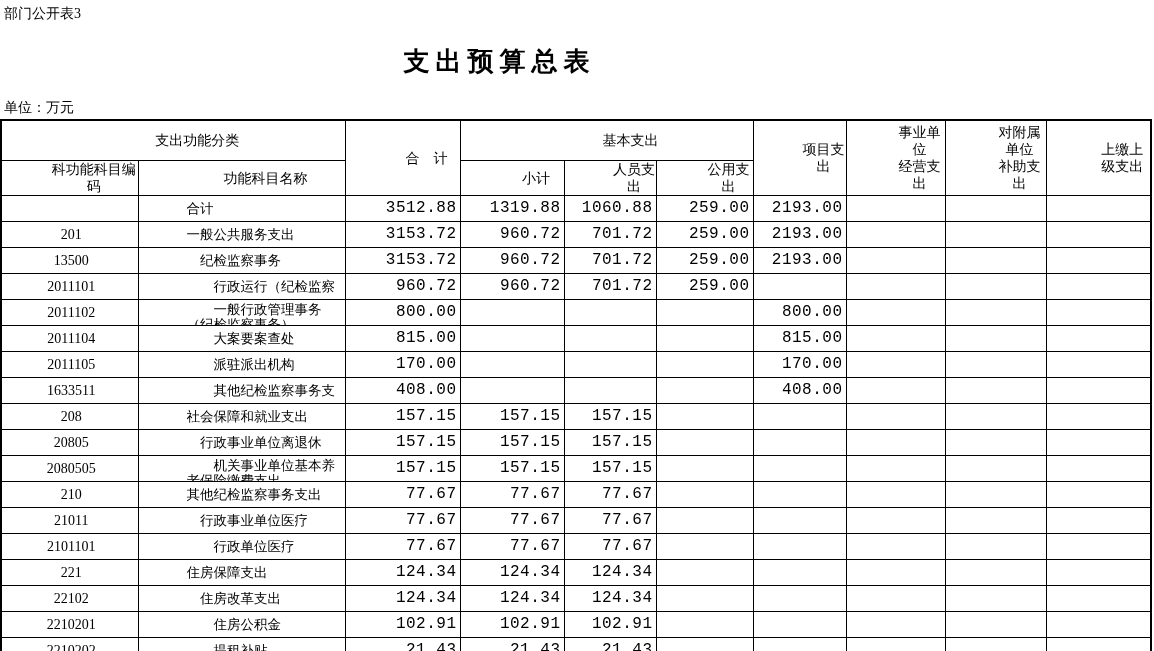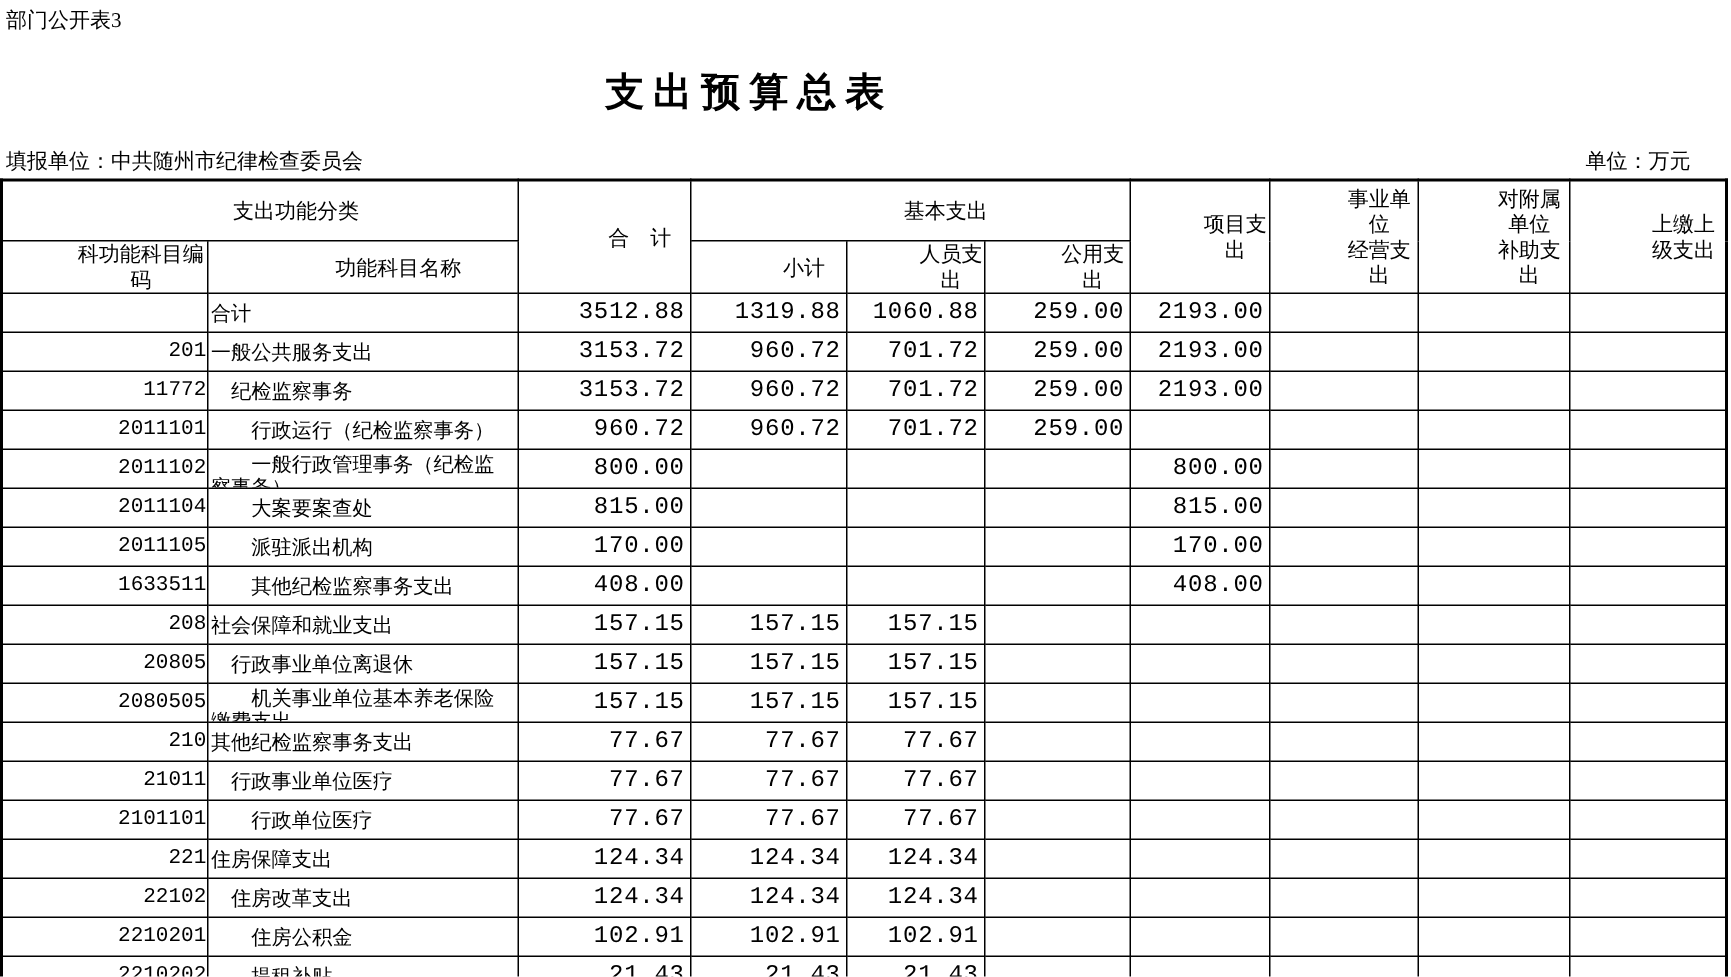--- a/index.html
+++ b/index.html
@@ -32,42 +32,41 @@
     border:1px solid #000;padding:0;overflow:hidden;
   }
   .budget th{
     font-weight:normal;font-size:14px;text-align:center;
     vertical-align:middle;white-space:pre-line;line-height:17px;padding-left:48px;
   }
   tr.h1 th{height:39px;}
   tr.h2 th{height:31px;}
   tbody tr{height:25px;}
   td.code{
-    font-family:Liberation Mono, monospace;font-size:14px;
-    text-align:right;padding-left:3px;vertical-align:middle;line-height:25px;
+    font-family:Liberation Serif, serif;font-size:14px;
+    text-align:center;padding-left:3px;vertical-align:middle;line-height:25px;
   }
   td.namecell{padding:0 2px;vertical-align:top;}
   .nm{
     height:25px;line-height:25px;overflow:hidden;
-    font-size:13.5px;white-space:pre-wrap;word-break:normal;
+    font-size:13.5px;white-space:pre-wrap;word-break:normal;margin-left:46px;
   }
   .nm.wrap{height:23px;padding-top:2px;line-height:15px;}
   td.num{
     font-family:"Liberation Mono", monospace;font-size:16px;
     letter-spacing:0.5px;text-align:right;padding-right:3px;
     vertical-align:middle;line-height:25px;
   }
 </style>
 </head>
 <body>
 
 <div class="doc-label">部门公开表3</div>
 <div class="page-title">支出预算总表</div>
 <div class="meta-row">
-  <span>填报单位：中共随州市纪律检查委员会</span>
   <span>单位：万元</span>
 </div>
 
 <table class="budget">
   <colgroup>
     <col style="width:137px">
       <col style="width:207px">
       <col style="width:115px">
     <col style="width:104px">
       <col style="width:92px">
@@ -121,21 +120,21 @@
         <td class="num">3153.72</td>
         <td class="num">960.72</td>
         <td class="num">701.72</td>
         <td class="num">259.00</td>
         <td class="num">2193.00</td>
         <td class="num"></td>
         <td class="num"></td>
         <td class="num"></td>
       </tr>
       <tr>
-        <td class="code">11772</td>
+        <td class="code">13500</td>
         <td class="namecell">
           <div class="nm">　纪检监察事务</div>
         </td>
         <td class="num">3153.72</td>
         <td class="num">960.72</td>
         <td class="num">701.72</td>
         <td class="num">259.00</td>
         <td class="num">2193.00</td>
         <td class="num"></td>
         <td class="num"></td>

